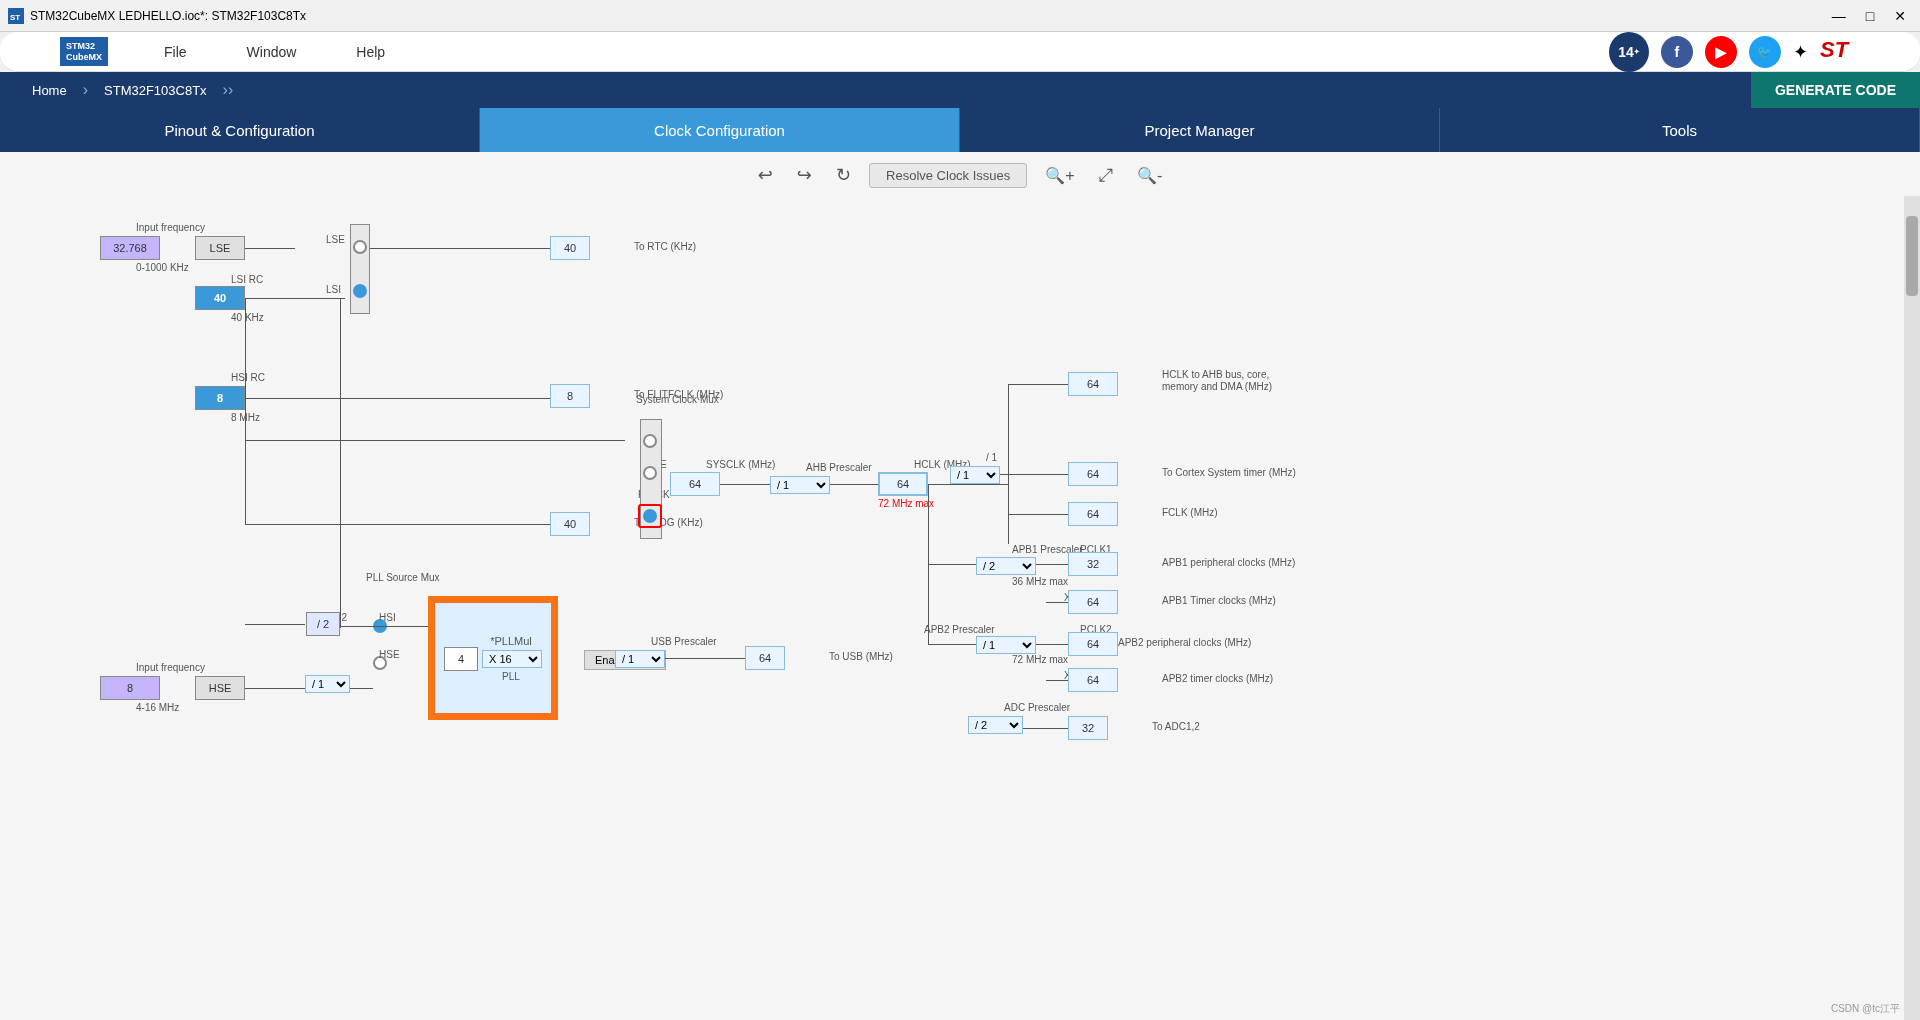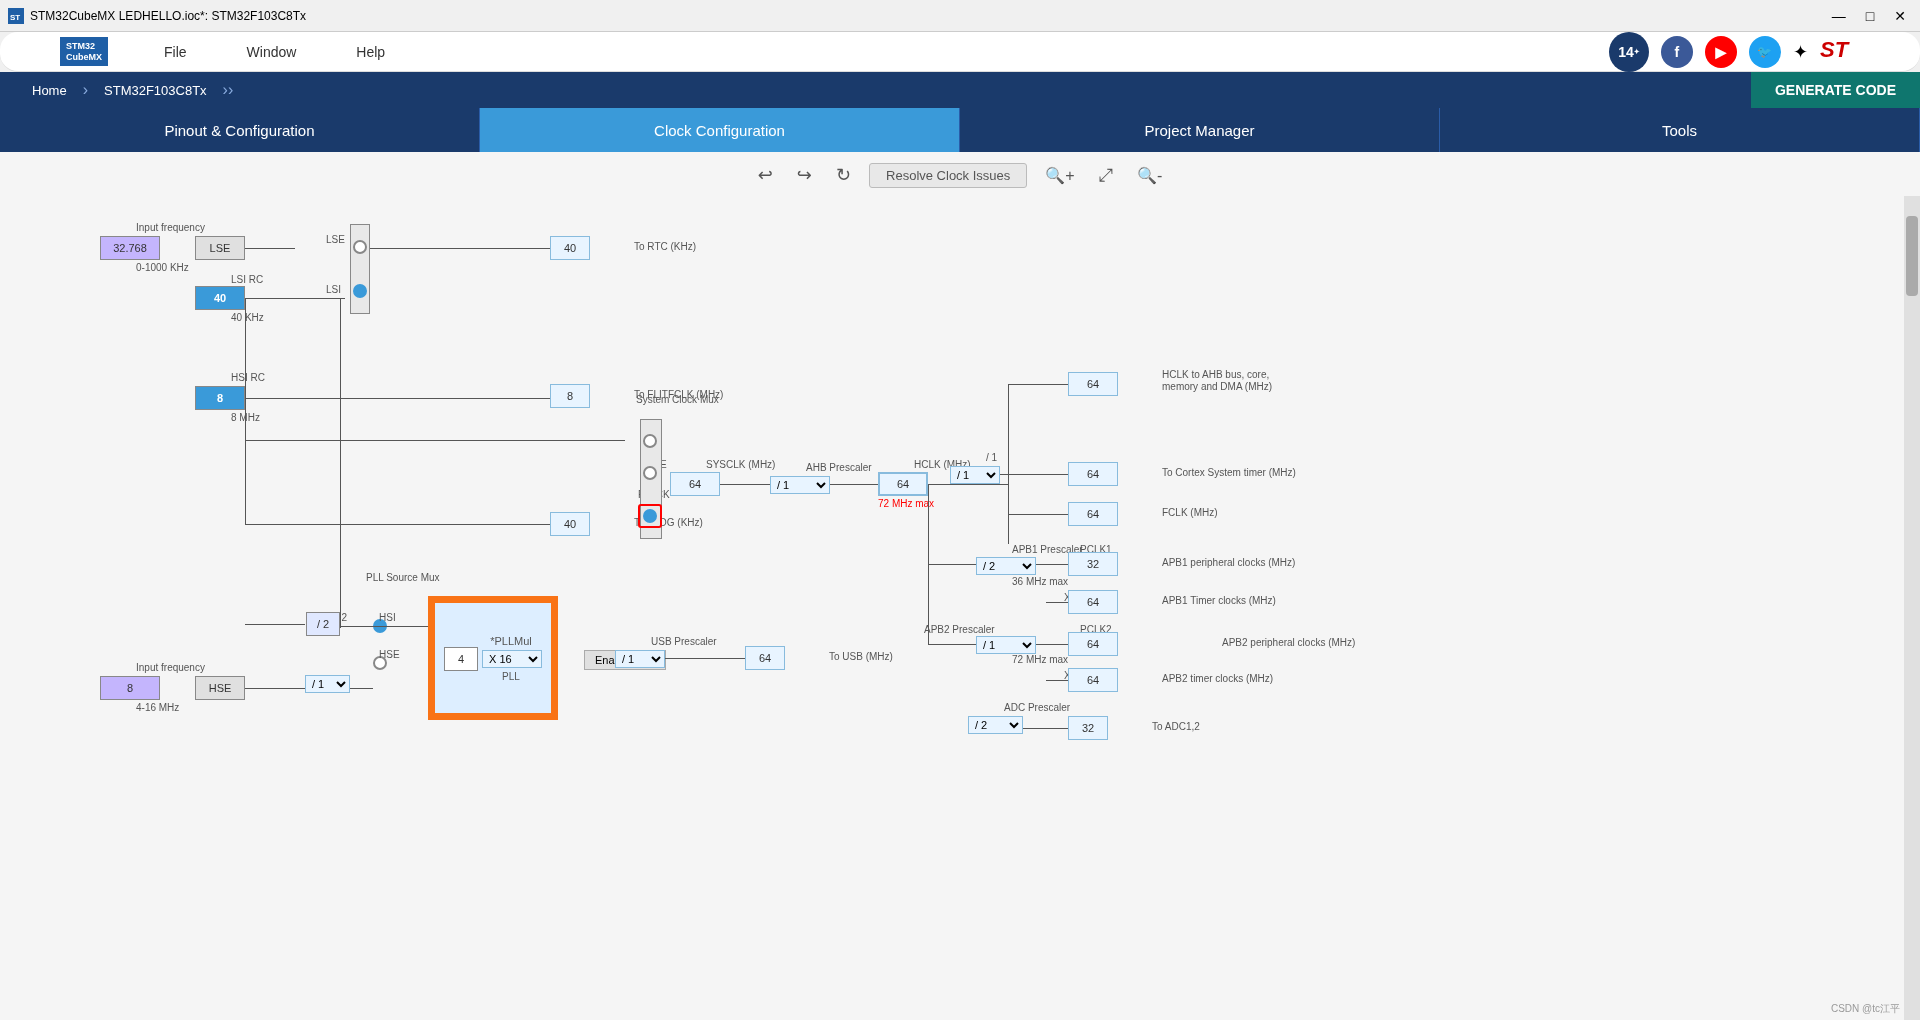--- a/index.html
+++ b/index.html
@@ -449,21 +449,21 @@
       <div class="label" style="left:878px;top:420px">APB2 Prescaler</div>
       <select class="prescaler" style="position:absolute;left:966px;top:432px;width:60px">
         <option>/ 1</option><option>/ 2</option>
       </select>
 
       <div class="label" style="left:1034px;top:420px">PCLK2</div>
       <div class="label" style="left:966px;top:450px">72 MHz max</div>
 
       <div class="line" style="left:1026px;top:440px;width:32px;height:1px"></div>
       <div class="box output" style="left:1058px;top:428px;width:50px;height:24px">64</div>
-      <div class="label" style="left:1176px;top:433px">APB2 peripheral clocks (MHz)</div>
+      <div class="label" style="left:1072px;top:433px">APB2 peripheral clocks (MHz)</div>
 
       <div class="label" style="left:1018px;top:466px">X 1</div>
       <div class="line" style="left:1036px;top:476px;width:22px;height:1px"></div>
       <div class="box output" style="left:1058px;top:464px;width:50px;height:24px">64</div>
       <div class="label" style="left:1116px;top:469px">APB2 timer clocks (MHz)</div>
 
       <div class="label" style="left:958px;top:498px">ADC Prescaler</div>
       <select class="prescaler" style="position:absolute;left:958px;top:512px;width:55px">
         <option>/ 2</option><option>/ 4</option><option>/ 6</option><option>/ 8</option>
       </select>

